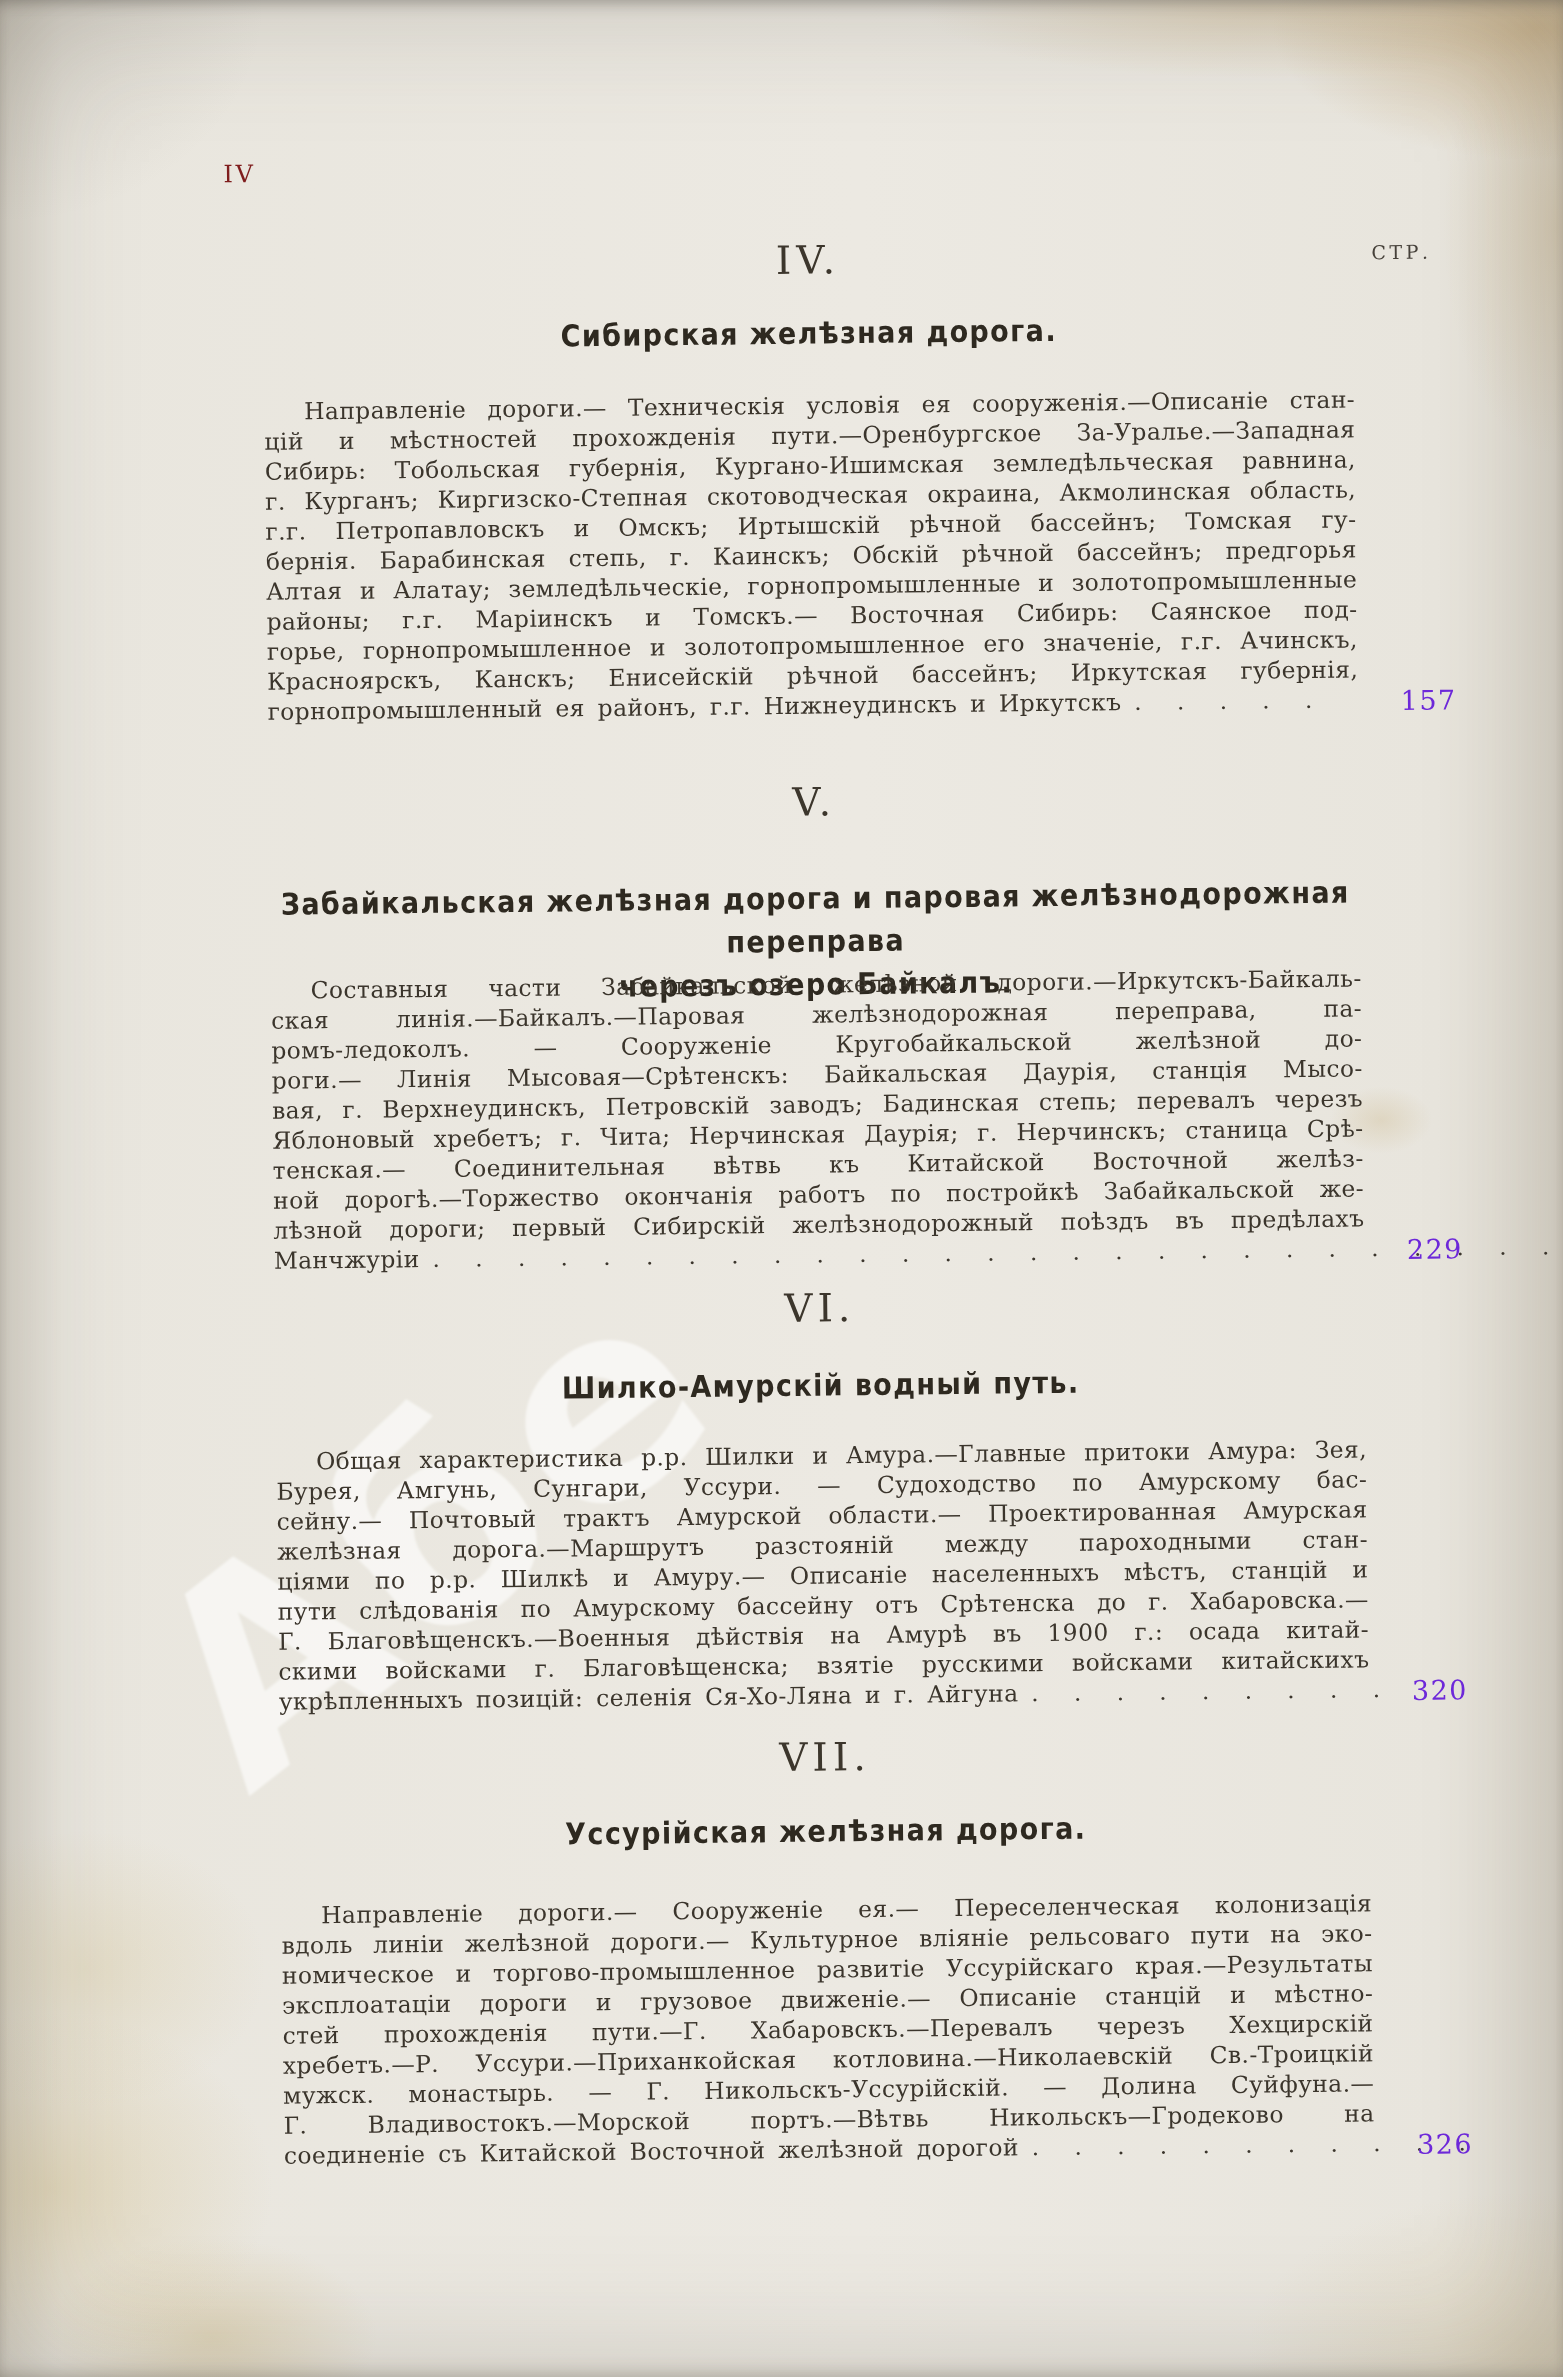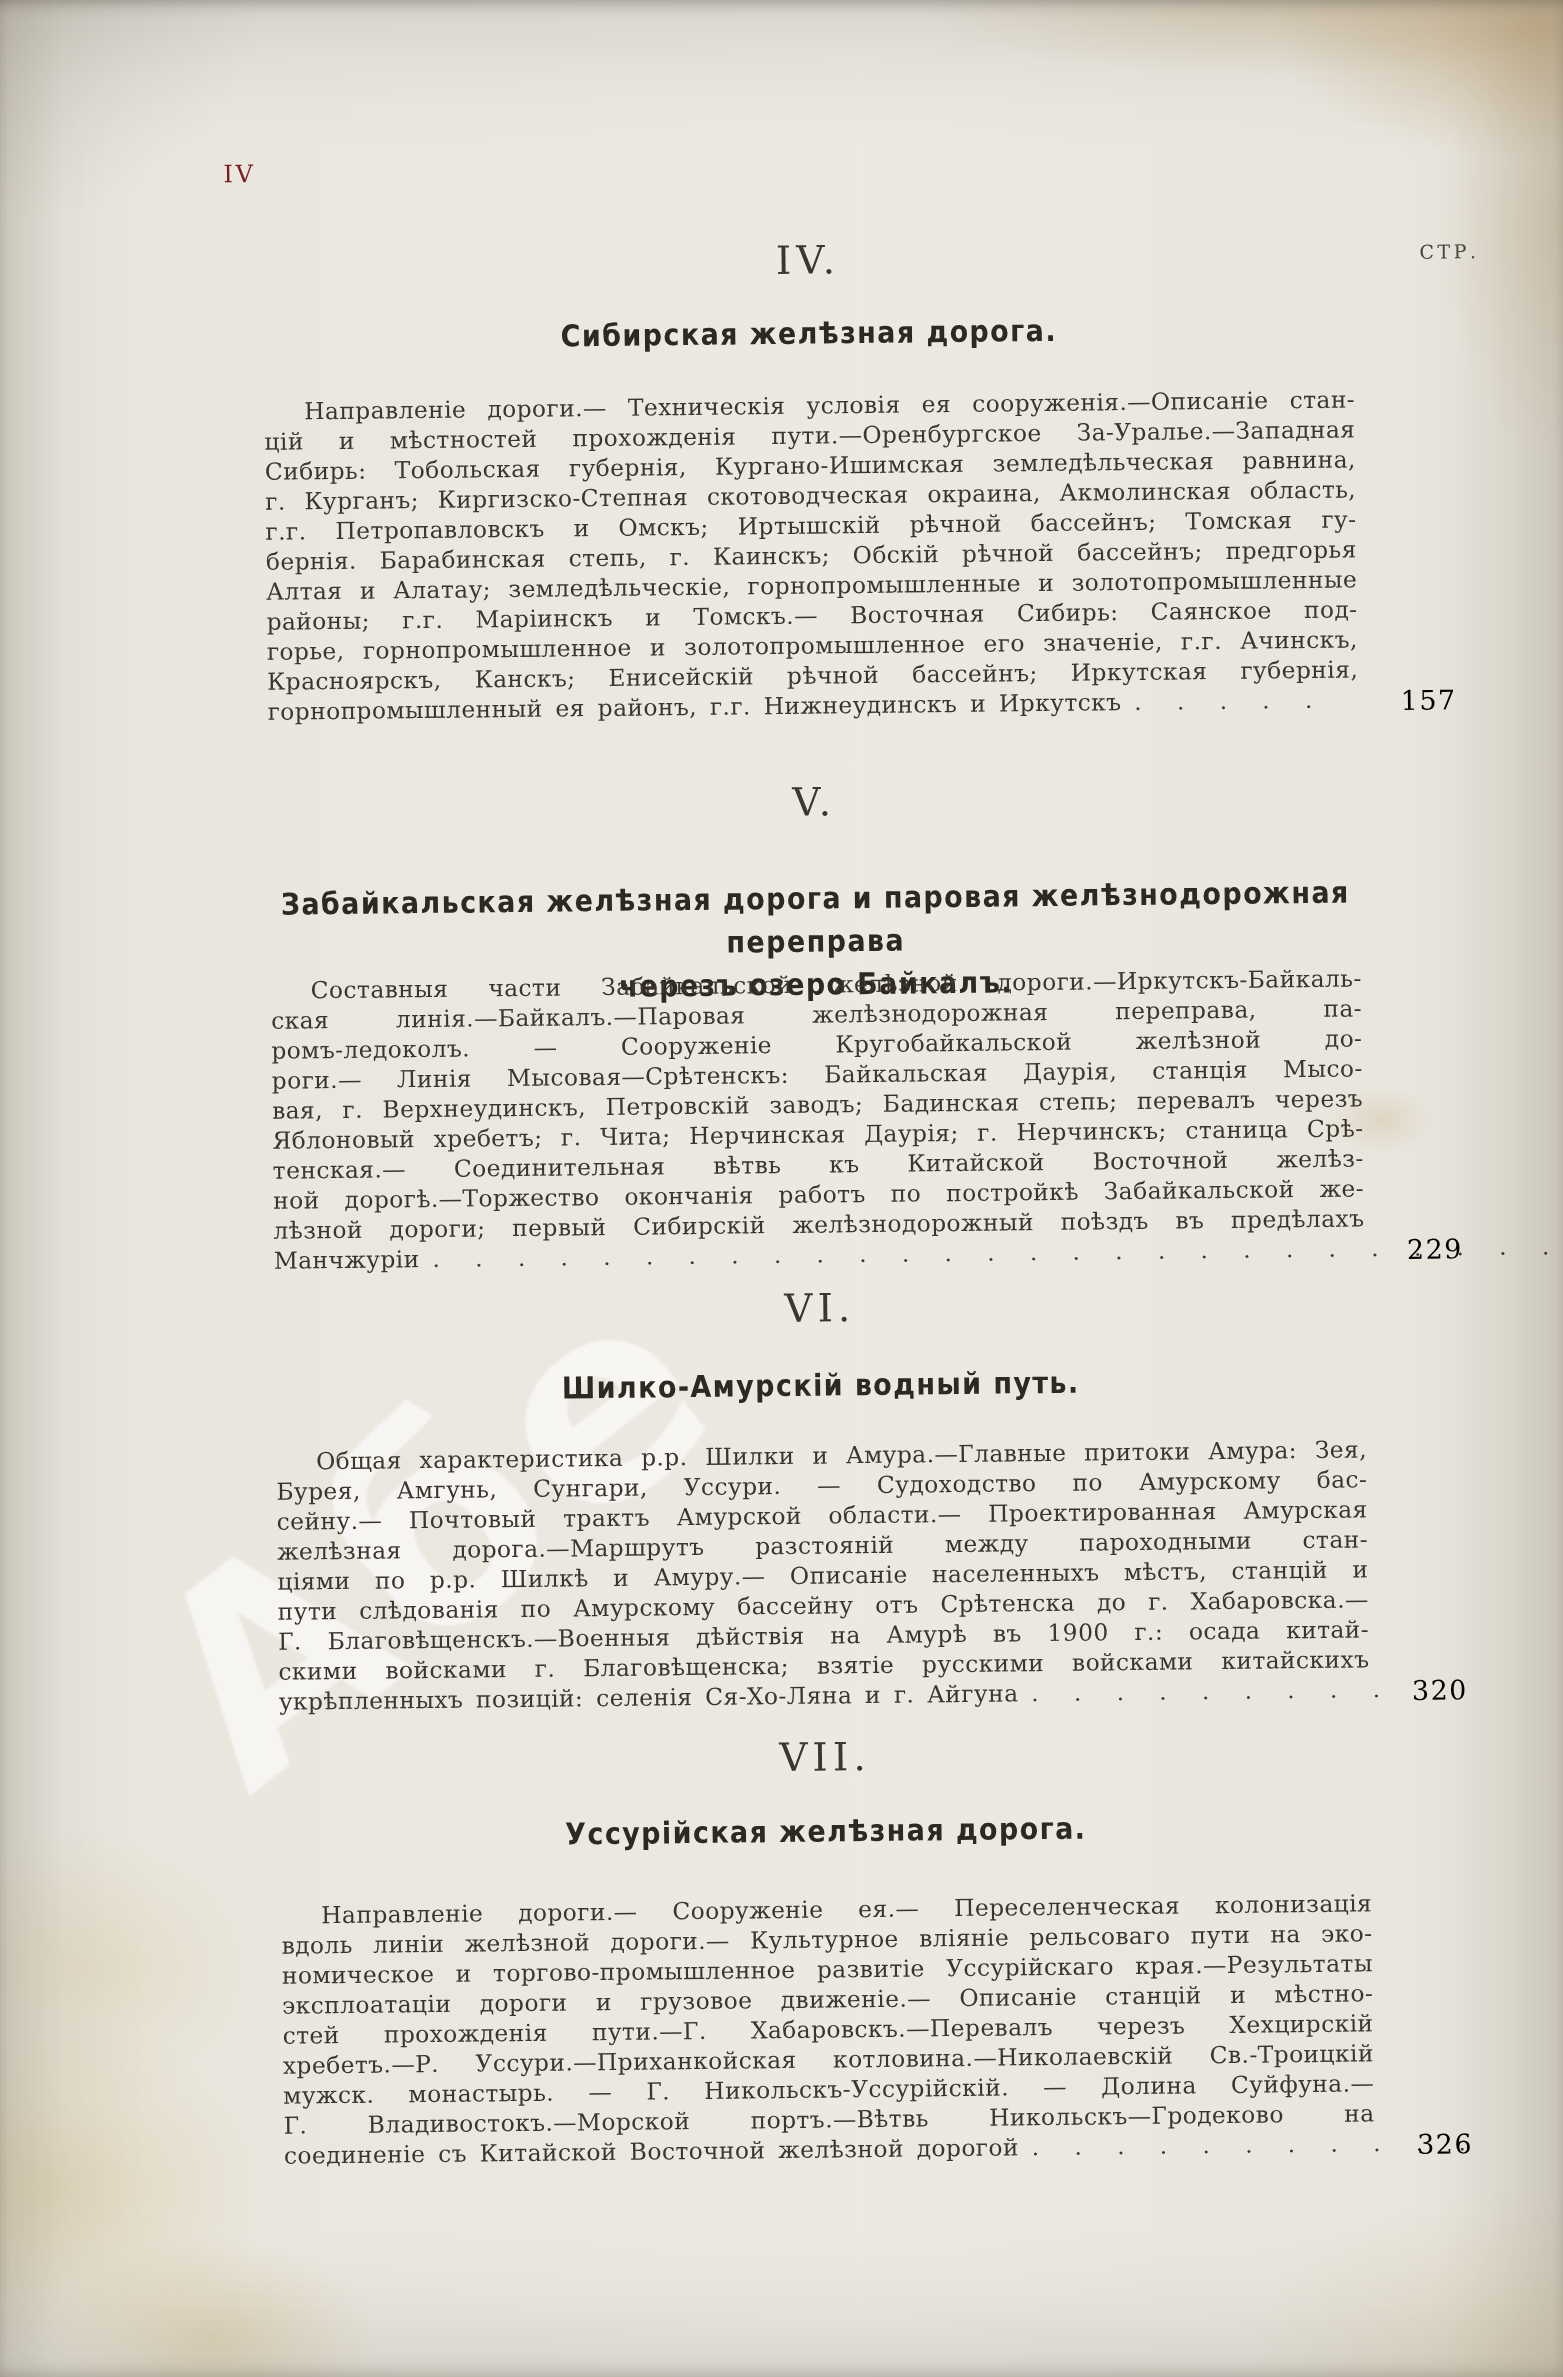--- a/index.html
+++ b/index.html
@@ -51,21 +51,21 @@
     position:absolute;inset:0;
     transform:rotate(-0.65deg);transform-origin:50% 50%;
     color:#3b352c;
   }
   .corner-label{
     position:absolute;left:235px;top:154px;
     font-size:24px;letter-spacing:2.8px;color:#7f1d1d;
   }
   .str-label{
     position:absolute;left:1382px;top:248px;width:85px;
-    font-size:19px;letter-spacing:3.5px;color:#46413a;margin-left:48px;
+    font-size:19px;letter-spacing:3.5px;color:#46413a;
   }
   .section-number{
     position:absolute;left:273px;width:1091px;
     text-align:center;font-size:39px;letter-spacing:5px;color:#3c362c;
   }
   .section-title{
     position:absolute;left:273px;width:1091px;text-align:center;
     font-family:"DejaVu Sans", sans-serif;font-stretch:condensed;font-weight:bold;
     font-size:30px;line-height:43px;letter-spacing:1.4px;color:#2e2920;
   }
@@ -77,21 +77,21 @@
     letter-spacing:0.4px;word-spacing:5px;
     white-space:nowrap;
     text-align:justify;text-align-last:justify;
     color:#3b352c;
   }
   .toc-line.first{padding-left:40px;}
   .toc-line.last{text-align:left;text-align-last:left;}
   .toc-line .dots{word-spacing:27px;}
   .page-ref{
     position:absolute;right:-98px;bottom:-2.1px;
-    font-size:27px;letter-spacing:1.4px;color:#000000;margin-top:8px;
+    font-size:27px;letter-spacing:1.4px;color:#6d28d9;margin-top:8px;
   }
   
   #sec0 .section-number{top:238px;}
   #sec0 .section-title {top:312px;}
   #sec0 .toc-para      {top:391px;}
   #sec1 .section-number{top:780px;}
   #sec1 .section-title {top:877px;}
   #sec1 .toc-para      {top:970px;}
   #sec2 .section-number{top:1286px;}
   #sec2 .section-title {top:1364px;}

